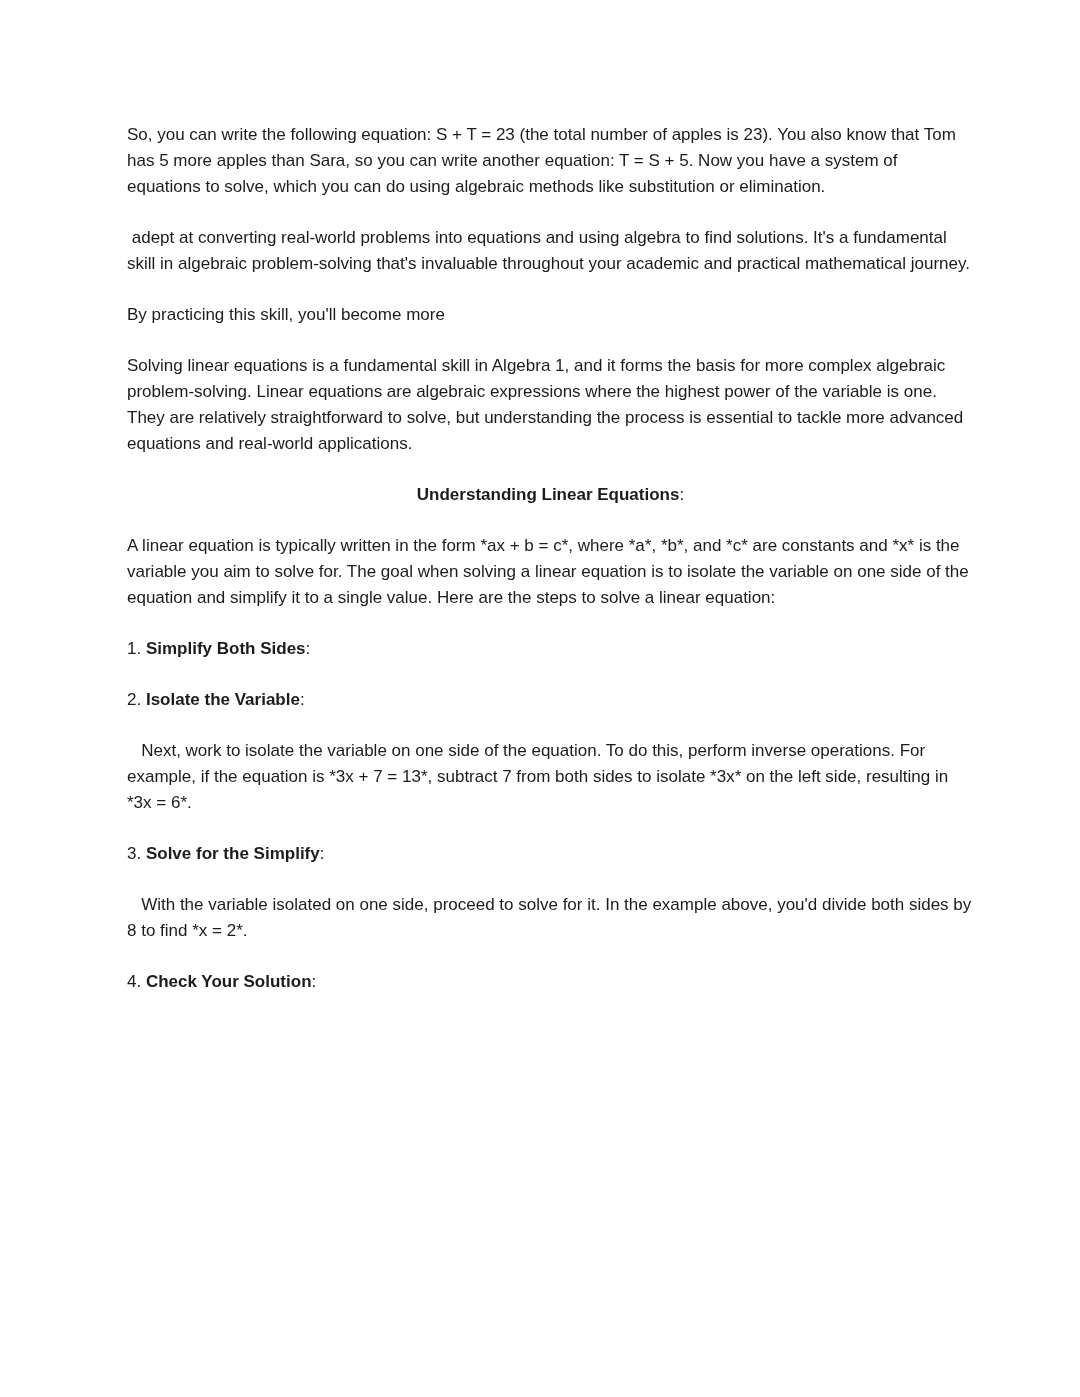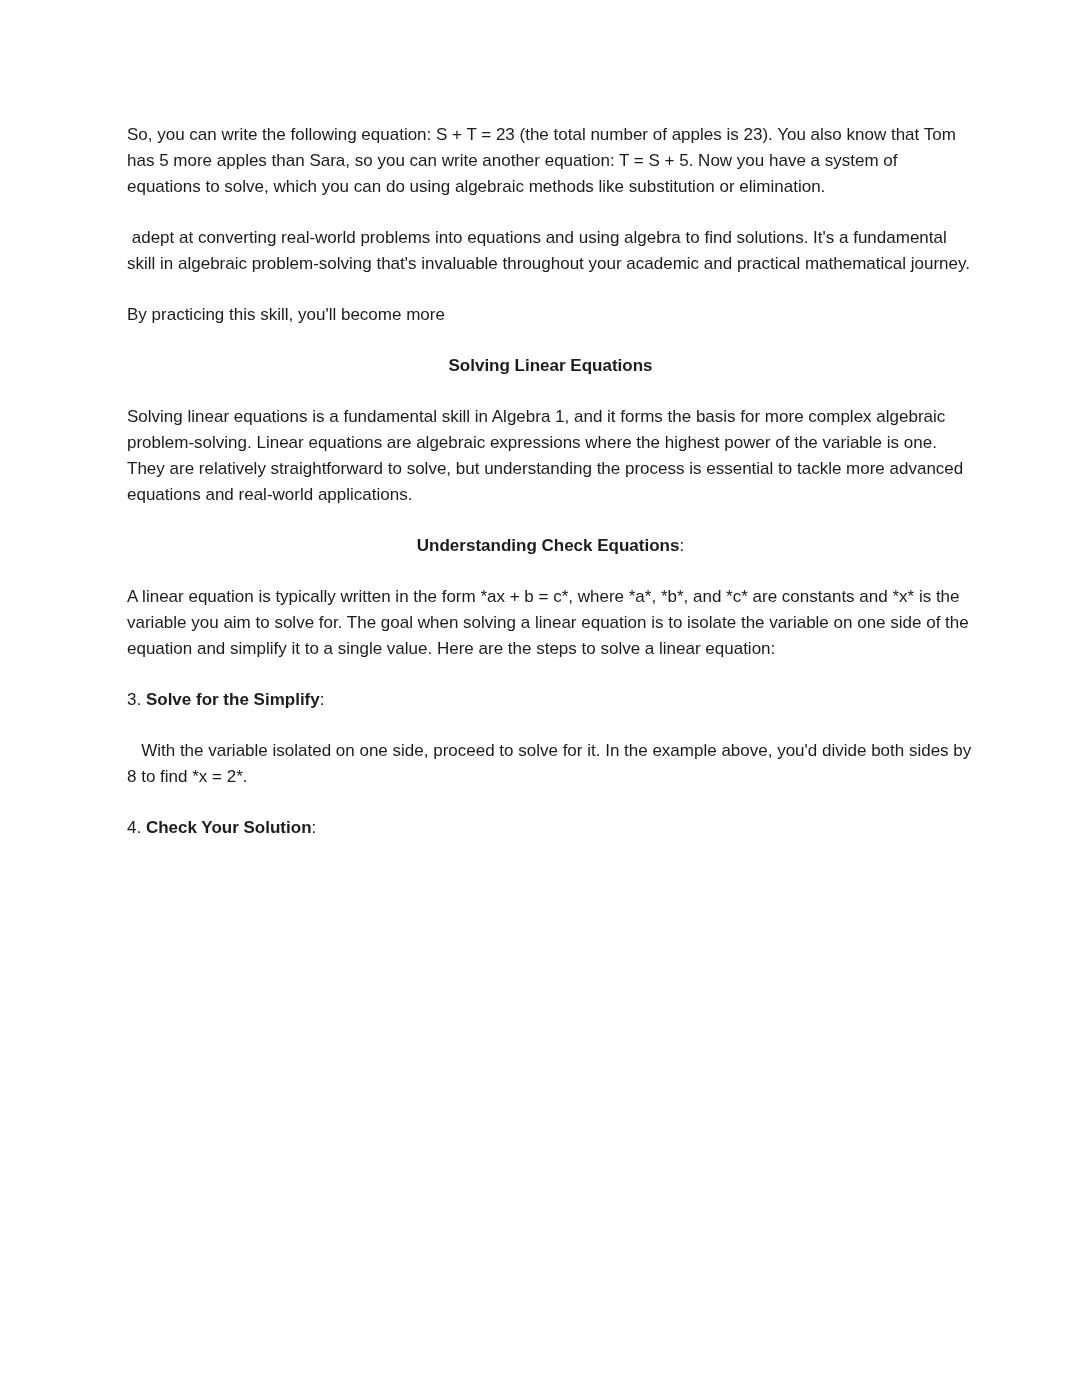--- a/index.html
+++ b/index.html
@@ -38,31 +38,33 @@
 <body>
 
 <div class="doc">
 
   <p>So, you can write the following equation: S + T = 23 (the total number of apples is 23). You also know that Tom has 5 more apples than Sara, so you can write another equation: T = S + 5. Now you have a system of equations to solve, which you can do using algebraic methods like substitution or elimination.</p>
 
   <p> adept at converting real-world problems into equations and using algebra to find solutions. It's a fundamental skill in algebraic problem-solving that's invaluable throughout your academic and practical mathematical journey.</p>
 
   <p>By practicing this skill, you'll become more</p>
 
-  <p class="heading"><strong>Solving Linear Equations</strong></p>
 
   <p>Solving linear equations is a fundamental skill in Algebra 1, and it forms the basis for more complex algebraic problem-solving. Linear equations are algebraic expressions where the highest power of the variable is one. They are relatively straightforward to solve, but understanding the process is essential to tackle more advanced equations and real-world applications.</p>
 
-  <p class="heading"><strong>Understanding Check Equations</strong><span>:</span></p>
+  <p class="heading"><strong>Understanding Linear Equations</strong><span>:</span></p>
 
   <p>A linear equation is typically written in the form *ax + b = c*, where *a*, *b*, and *c* are constants and *x* is the variable you aim to solve for. The goal when solving a linear equation is to isolate the variable on one side of the equation and simplify it to a single value. Here are the steps to solve a linear equation:</p>
 
+  <p><span>1. </span><strong>Simplify Both Sides</strong><span>:</span></p>
 
 
+  <p><span>2. </span><strong>Isolate the Variable</strong><span>:</span></p>
 
+  <p>   Next, work to isolate the variable on one side of the equation. To do this, perform inverse operations. For example, if the equation is *3x + 7 = 13*, subtract 7 from both sides to isolate *3x* on the left side, resulting in *3x = 6*.</p>
 
   <p><span>3. </span><strong>Solve for the Simplify</strong><span>:</span></p>
 
   <p>   With the variable isolated on one side, proceed to solve for it. In the example above, you'd divide both sides by 8 to find *x = 2*.</p>
 
   <p><span>4. </span><strong>Check Your Solution</strong><span>:</span></p>
 
 </div>
 
 </body></html>

